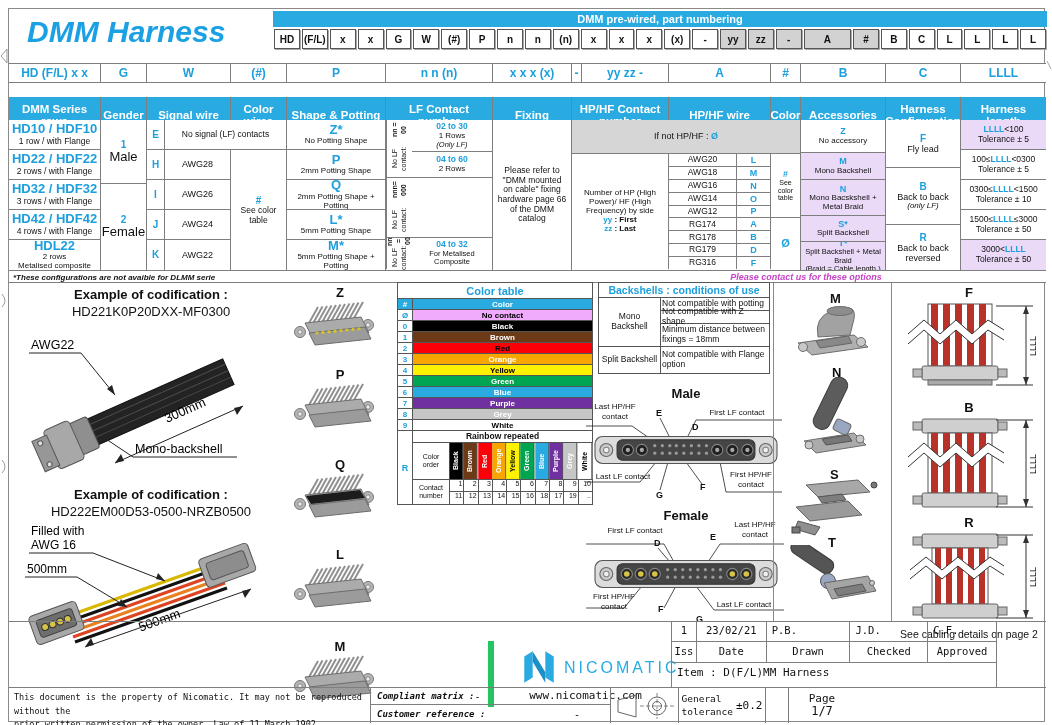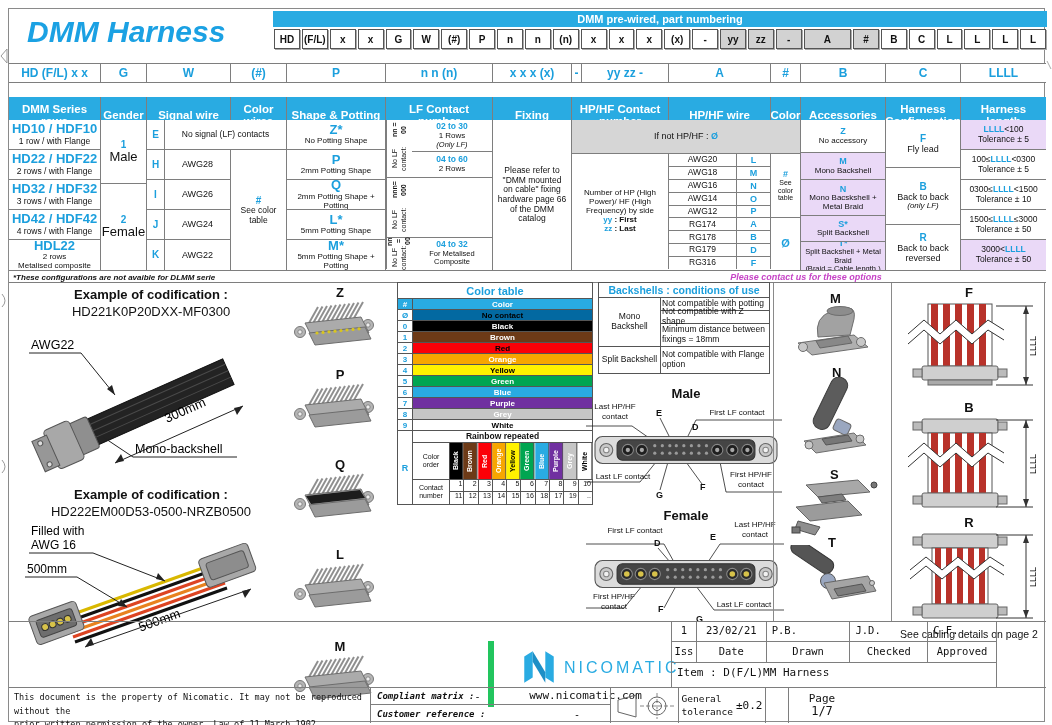--- a/index.html
+++ b/index.html
@@ -595,21 +595,21 @@
   </div>
 
   <div class="abs ct" style="left:388px;top:273px;width:196px">
     <div class="cy f11" style="height:15px;display:flex;align-items:center;justify-content:center">Color table</div>
     <div class="ct-row" style="background:#29abe2">
       <div class="ct-sym" style="color:#fff">#</div>
       <div class="ct-main" style="color:#fff">Color</div>
     </div>
     <div class="ct-row">
         <div class="ct-sym">Ø</div>
-        <div class="ct-main" style="background-color: #0369a1; color: rgb(0, 0, 0);">No contact</div>
+        <div class="ct-main" style="background-color: #f0abfc; color: rgb(0, 0, 0);">No contact</div>
       </div>
     <div class="ct-row">
         <div class="ct-sym">0</div>
         <div class="ct-main" style="background-color: rgb(0, 0, 0); color: rgb(255, 255, 255);">Black</div>
       </div>
     <div class="ct-row">
         <div class="ct-sym">1</div>
         <div class="ct-main" style="background-color: rgb(109, 58, 23); color: rgb(255, 255, 255);">Brown</div>
       </div>
     <div class="ct-row">

